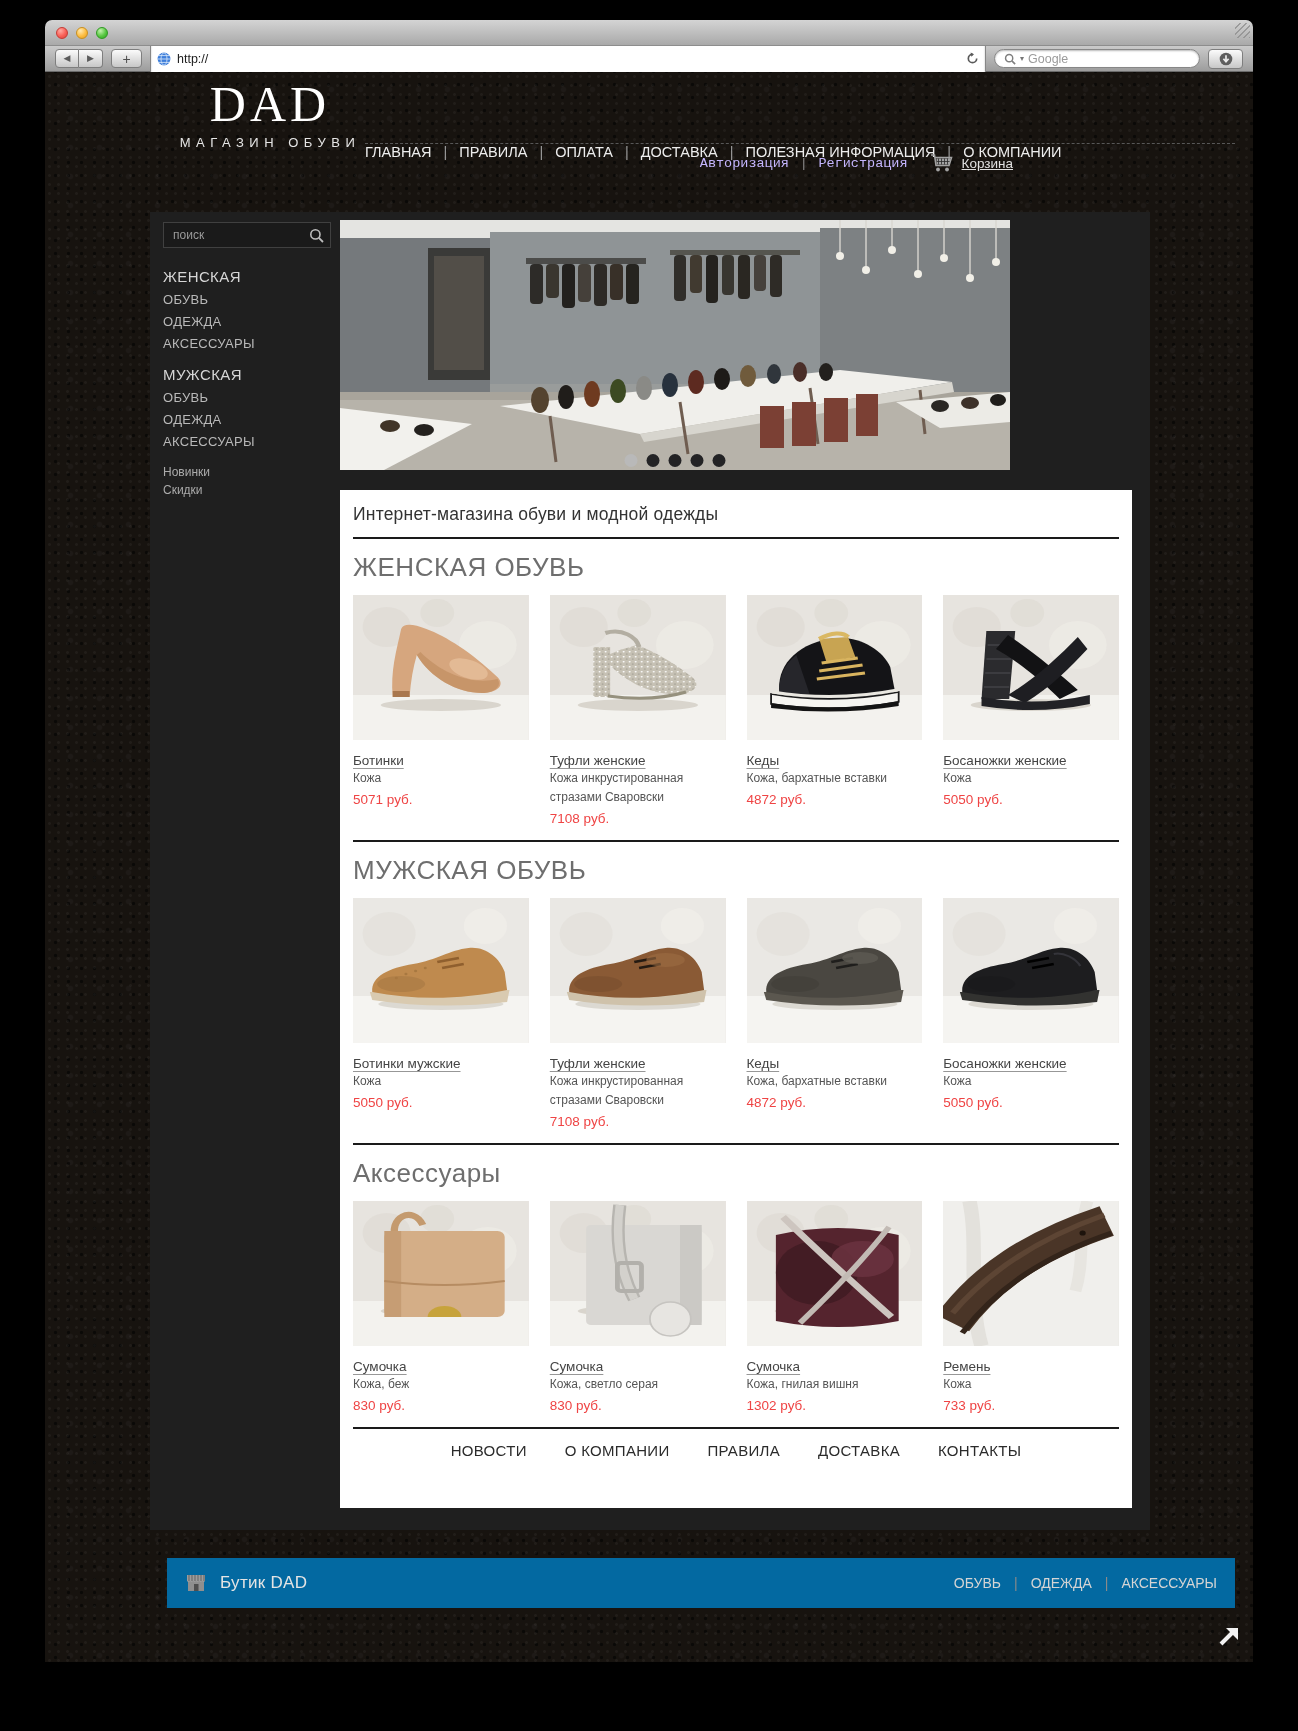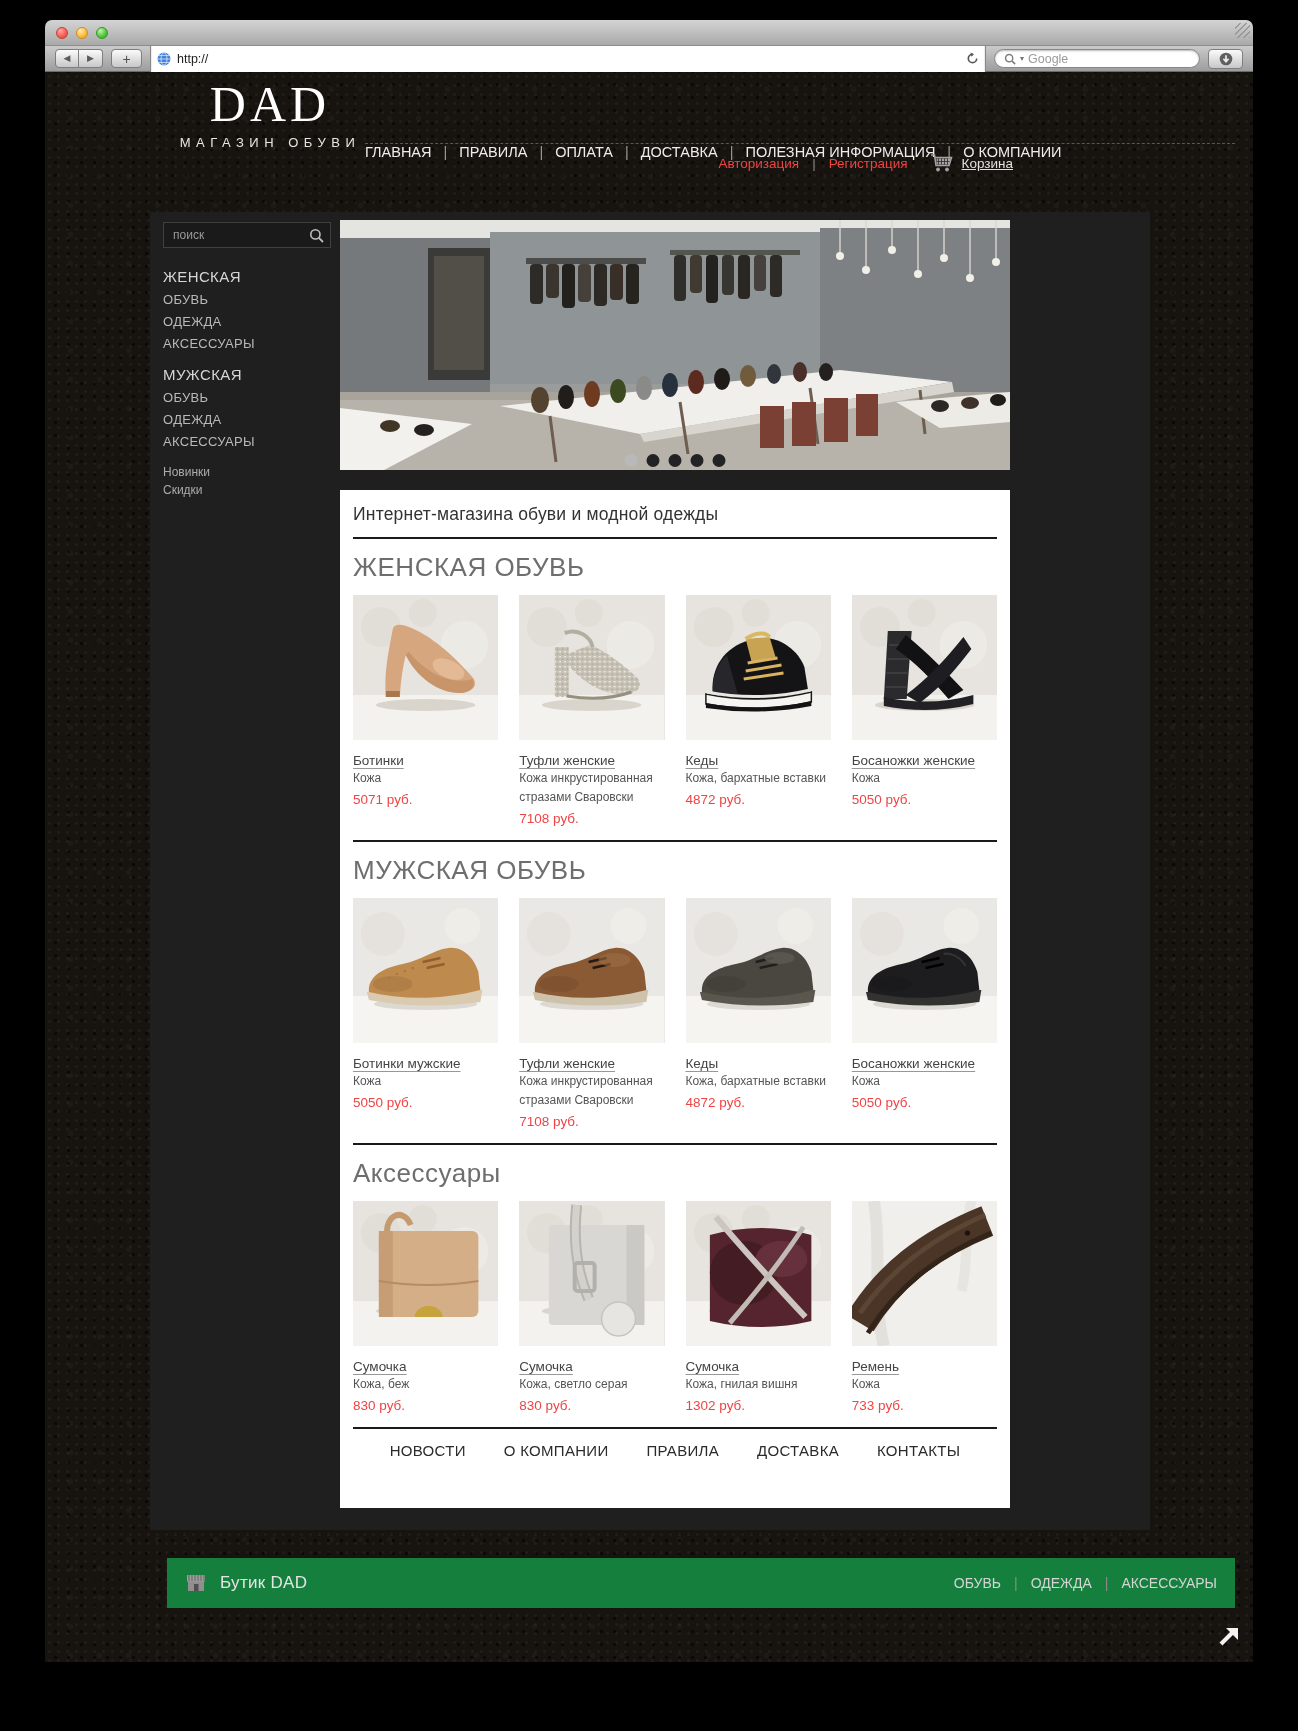--- a/index.html
+++ b/index.html
@@ -39,21 +39,21 @@
   
   .logo{position:absolute;left:112px;top:6px;width:226px;text-align:center;}
   .logo-dad{font-family:"Liberation Serif","DejaVu Serif",serif;font-size:50px;line-height:1.05;color:#fff;letter-spacing:4px;}
   .logo-sub{margin-top:4px;font-size:13px;letter-spacing:5.5px;color:#e6e6e6;}
   .hnav{position:absolute;left:320px;top:24px;display:flex;list-style:none;font-size:14.5px;white-space:nowrap;margin-top:48px;}
   .hnav a{color:#ededed;text-decoration:none;}
   .hnav li+li::before{content:"|";margin:0 12px;color:#9a9a9a;}
   .dash{position:absolute;left:320px;right:18px;top:71px;border-top:1px dashed #575757;}
   .account-row{position:absolute;top:81px;right:240px;display:flex;align-items:center;}
   .acct{display:flex;list-style:none;font-size:13.5px;}
-  .acct a{color:#ef4444;text-decoration:none;}
+  .acct a{color:#c4b5fd;text-decoration:none;font-family:Liberation Mono, monospace;}
   .acct li+li::before{content:"|";margin:0 13px;color:#8a8a8a;}
   .cart{display:flex;align-items:center;gap:9px;margin-left:22px;}
   .cart a{color:#e0e0e0;font-size:13.5px;text-decoration:underline;}
   
   .sidebar{position:absolute;left:118px;top:150px;width:168px;}
   .sbox{position:relative;height:26px;border:1px solid #404040;background:#1a1a1a;}
   .sbox input{position:absolute;inset:0;background:transparent;border:none;outline:none;color:#c0c0c0;font-size:12px;padding:0 26px 0 9px;font-family:inherit;}
   .sbox input::placeholder{color:#9a9a9a;}
   .mag{position:absolute;right:6px;top:5px;}
   .side-group{margin-top:20px;}
@@ -65,35 +65,35 @@
   .sextra{list-style:none;margin-top:16px;font-size:12px;}
   .sextra li{margin-top:4px;}
   .sextra a{color:#ababab;text-decoration:none;}
   
   .hero{position:absolute;left:295px;top:148px;width:670px;height:250px;overflow:hidden;}
   .heroart,.heroart svg{width:100%;height:100%;display:block;}
   .dots{position:absolute;left:50%;bottom:3px;transform:translateX(-50%);display:flex;gap:9px;}
   .dot{width:13px;height:13px;border-radius:50%;background:#232325;}
   .dot.active{background:#b9b9b9;}
   
-  .card{position:absolute;left:295px;top:418px;width:670px;min-height:1018px;background:#fff;padding:10px 13px 4px;}
+  .card{position:absolute;left:295px;top:418px;width:792px;min-height:1018px;background:#fff;padding:10px 13px 4px;}
   .headline{font-size:17.5px;font-weight:400;color:#333;margin:4px 0 12px;letter-spacing:.2px;}
   .rule{height:2px;background:#1a1a1a;}
   .sectitle{font-size:26px;font-weight:400;color:#6e6e6e;margin:13px 0 12px;letter-spacing:.5px;}
   .pgrid{display:grid;grid-template-columns:repeat(4,1fr);column-gap:21px;}
   .pimg{height:145px;overflow:hidden;background:#e8e5e0;cursor:pointer;}
   .pimg svg{display:block;width:100%;height:100%;}
   .pname{display:inline-block;margin-top:13px;font-size:13.5px;color:#454545;text-decoration:underline;text-decoration-color:#979797;text-underline-offset:3px;}
   .pdesc{font-size:12px;color:#555;line-height:1.58;}
   .pprice{margin-top:4px;font-size:13.5px;color:#ef4444;}
   .secrule{margin-top:14px;}
   .cardnav{display:flex;justify-content:center;gap:38px;list-style:none;margin:13px 0 2px;font-size:15px;}
   .cardnav a{color:#2b2b2b;text-decoration:none;letter-spacing:.3px;}
   
-  .fbar{position:absolute;left:122px;top:1486px;width:1068px;height:50px;background:#15803d;display:flex;align-items:center;padding:0 18px;color:#e4e4e4;}
+  .fbar{position:absolute;left:122px;top:1486px;width:1068px;height:50px;background:#0369a1;display:flex;align-items:center;padding:0 18px;color:#e4e4e4;}
   .fshop{font-size:17px;margin-left:13px;letter-spacing:.3px;}
   .fnav{margin-left:auto;display:flex;list-style:none;font-size:14px;}
   .fnav a{color:#d4d4d4;text-decoration:none;}
   .fnav li+li::before{content:"|";margin:0 13px;color:#8a8a8a;}
   .copyright{position:absolute;top:1560px;left:220px;width:1000px;text-align:center;font-size:12px;color:#8f8f8f;letter-spacing:.2px;}
   .toplink{position:absolute;top:1550px;right:10px;cursor:pointer;}
   a{cursor:pointer;}
 </style>
 </head>
 <body>

